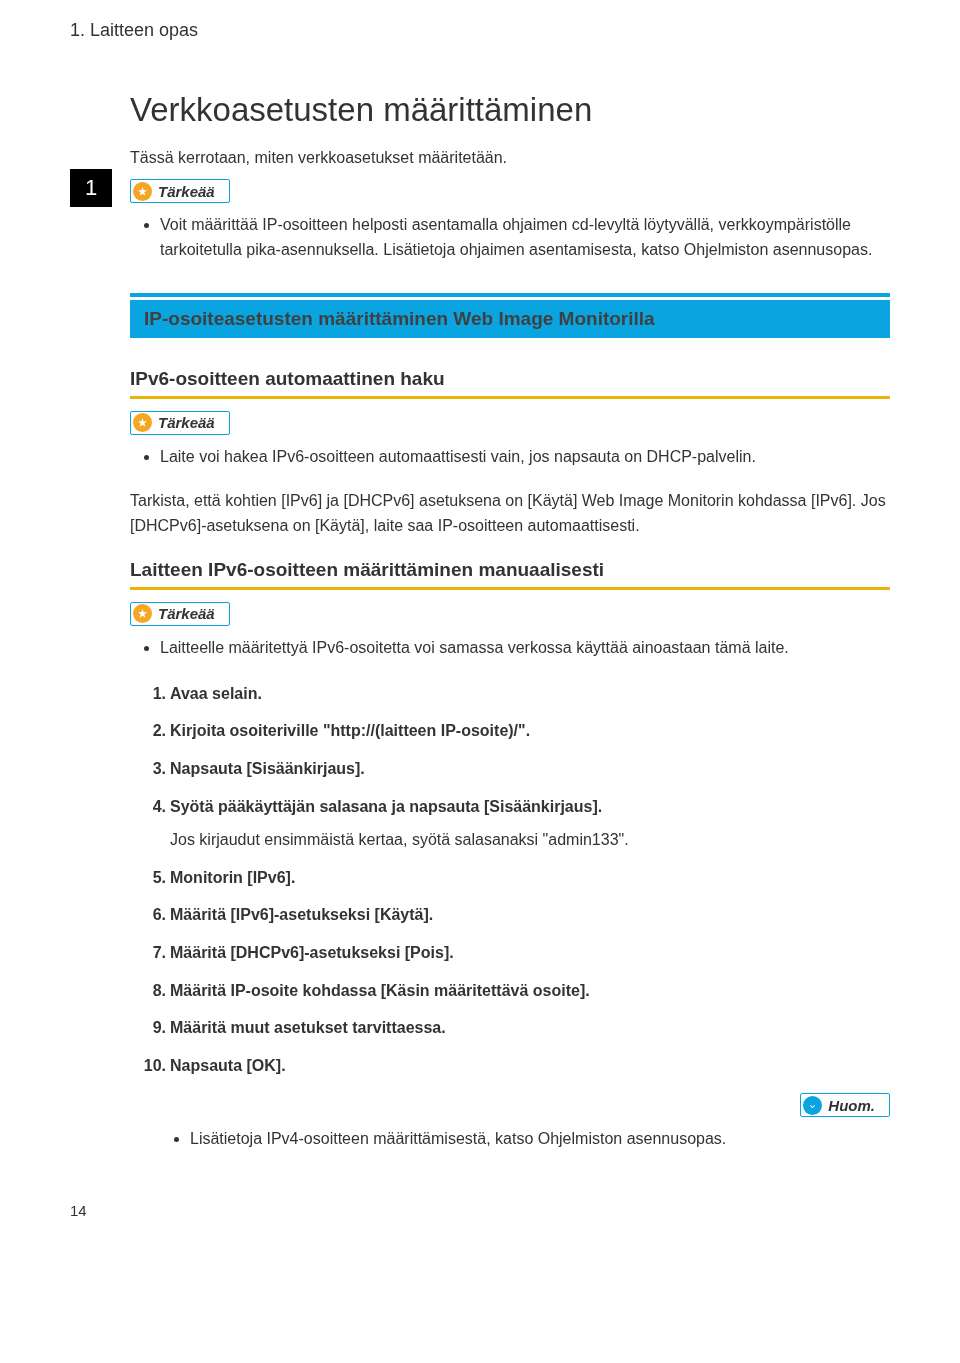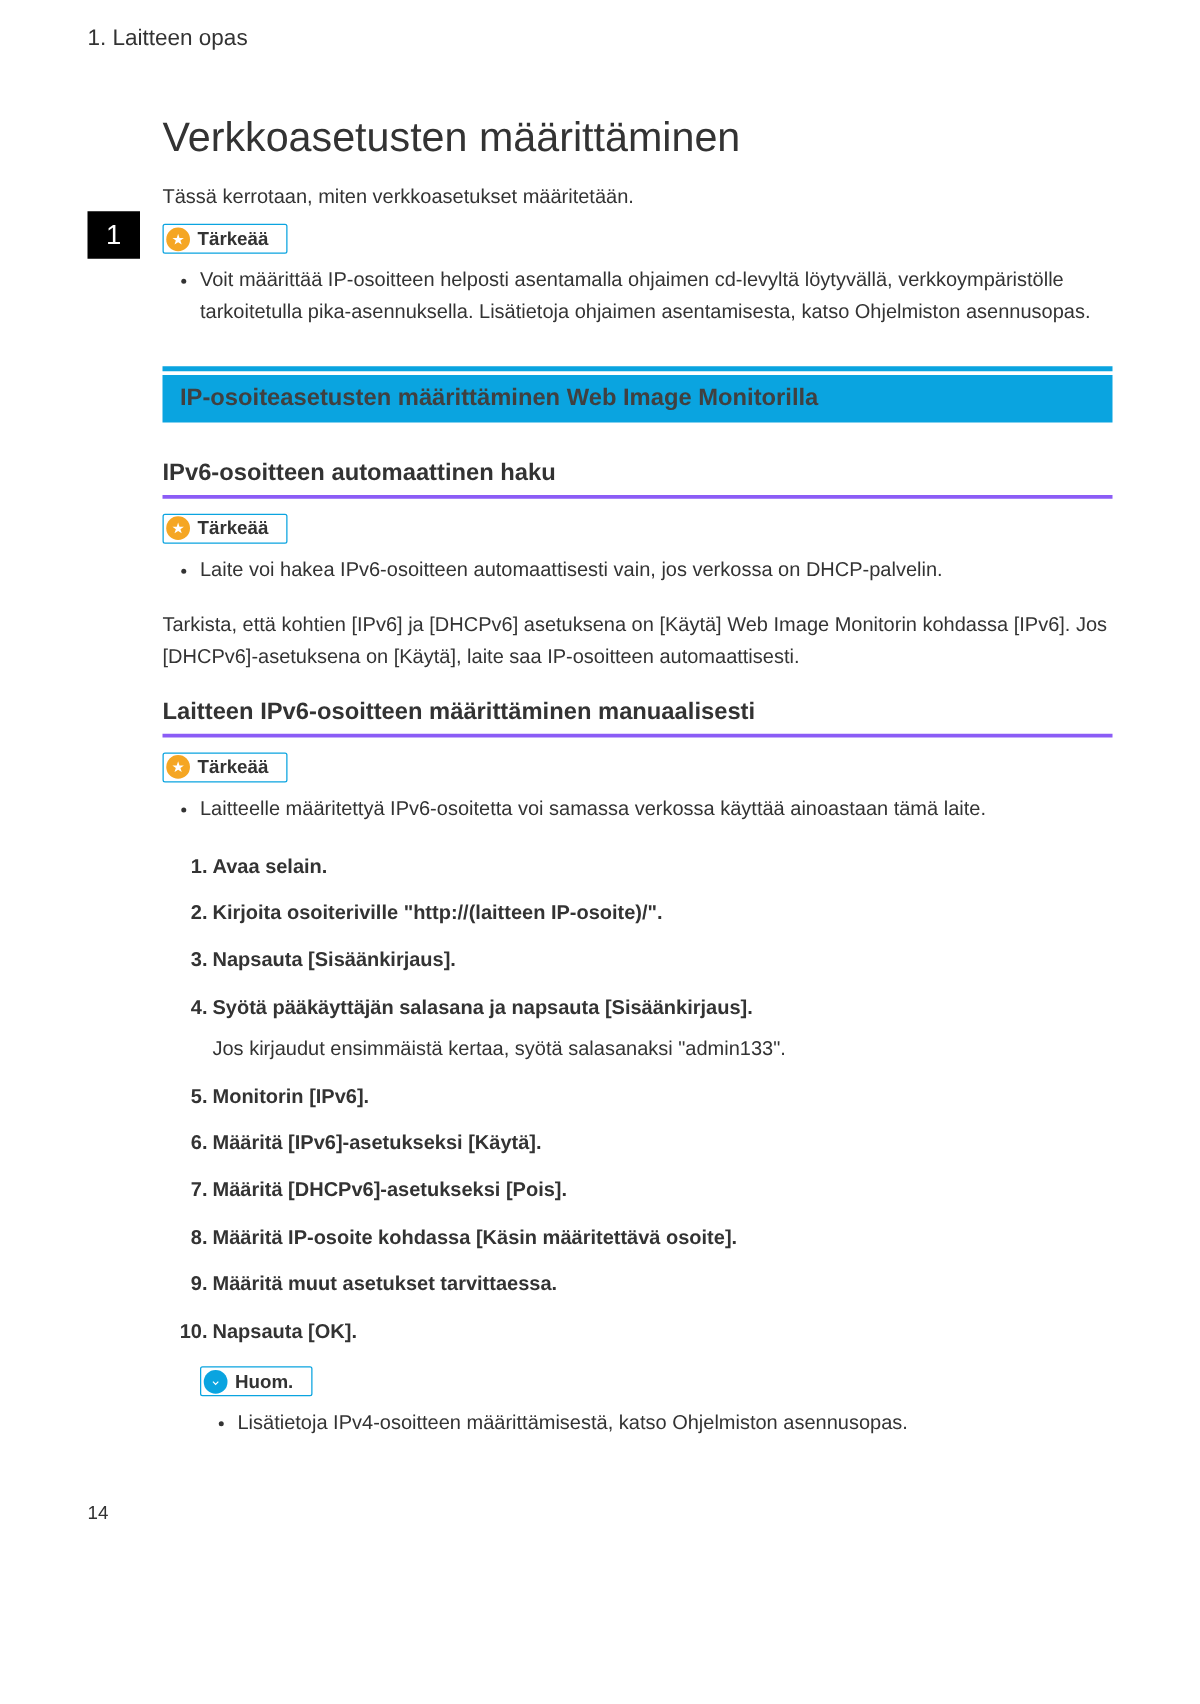--- a/index.html
+++ b/index.html
@@ -47,29 +47,31 @@
     margin-left: 60px;
     font-size: 16px;
     margin-bottom: 12px;
   }
   .badge-row {
     margin-left: 60px;
     margin-bottom: 10px;
   }
   .badge-row.indent2 {
     margin-left: 90px;
+    text-align: right;
   }
   .badge {
     display: inline-flex;
     align-items: center;
     border: 1.5px solid #0aa4e0;
     border-radius: 2px;
     padding: 1px 14px 1px 2px;
     height: 24px;
     box-sizing: border-box;
+    font-style: italic;
   }
   .badge-icon {
     width: 19px;
     height: 19px;
     border-radius: 50%;
     background: #f5a623;
     color: #fff;
     display: inline-flex;
     align-items: center;
     justify-content: center;
@@ -108,21 +110,21 @@
     background: #0aa4e0;
     color: #404040;
     font-size: 19px;
     font-weight: 600;
     padding: 8px 14px;
   }
   .sub-heading {
     margin: 20px 0 12px 60px;
     font-size: 19px;
     font-weight: 600;
-    border-bottom: 3px solid #8b5cf6;
+    border-bottom: 3px solid #eab308;
     padding-bottom: 6px;
   }
   .plain-para {
     margin: 10px 0 6px 60px;
     font-size: 16px;
     line-height: 1.55;
   }
   ol.steps {
     margin: 10px 0 15px 60px;
     padding-left: 40px;
@@ -197,21 +199,21 @@
       <span class="badge-icon">
         <svg viewBox="0 0 24 24" fill="#fff">
             <path d="M12 2l2.4 7.4H22l-6 4.4 2.3 7.2L12 16.8 5.7 21l2.3-7.2-6-4.4h7.6z"></path>
           </svg>
       </span>
       <span class="badge-text">Tärkeää</span>
     </span>
   </div>
 
   <ul class="bullets">
-    <li>Laite voi hakea IPv6-osoitteen automaattisesti vain, jos verkossa on DHCP-palvelin.</li>
+    <li>Laite voi hakea IPv6-osoitteen automaattisesti vain, jos napsauta on DHCP-palvelin.</li>
   </ul>
 
   <div class="plain-para">Tarkista, että kohtien [IPv6] ja [DHCPv6] asetuksena on [Käytä] Web Image Monitorin kohdassa [IPv6]. Jos [DHCPv6]-asetuksena on [Käytä], laite saa IP-osoitteen automaattisesti.</div>
 
   <div class="sub-heading">Laitteen IPv6-osoitteen määrittäminen manuaalisesti</div>
 
   <div class="badge-row">
     <span class="badge">
       <span class="badge-icon">
         <svg viewBox="0 0 24 24" fill="#fff">

